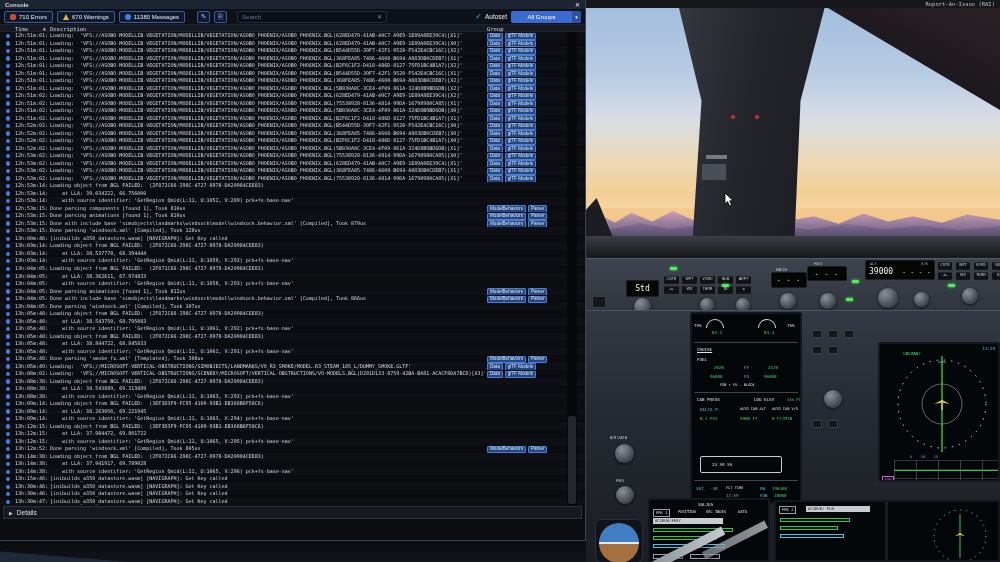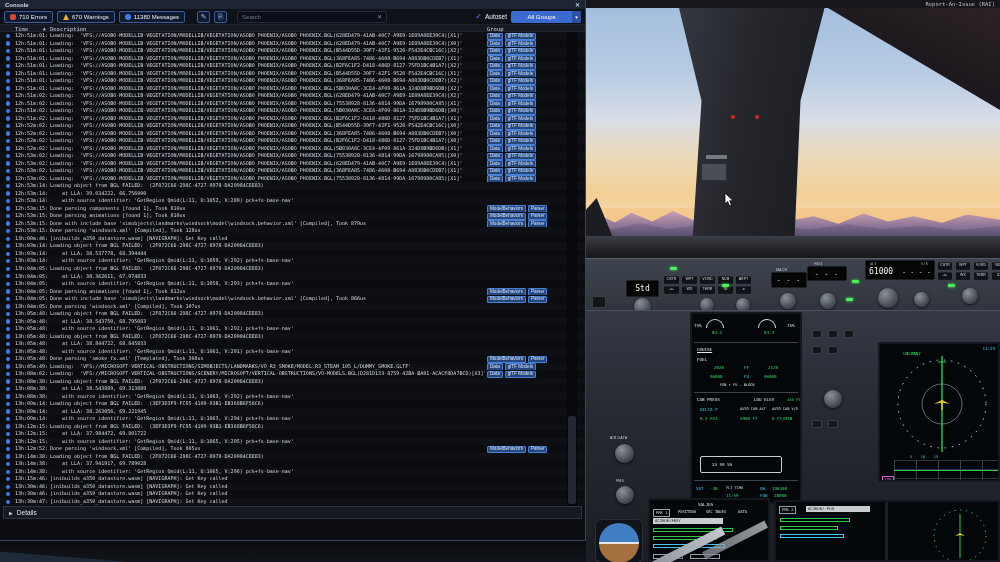--- a/index.html
+++ b/index.html
@@ -196,21 +196,21 @@
 
     <span class="plabel" style="left:814px; top:262px;">HDG</span>
     <div class="fdisp" style="left:808px; top:267px; width:38px; height:13px; font-size:6.5px; letter-spacing:1px;">
         <span>- - -</span>
       </div>
     <div class="knob" style="left:820px; top:293px; width:16px; height:16px;"></div>
 
     <div class="fdisp" style="left:866px; top:261px; width:68px; height:18px; font-size:8px;">
       <span class="plabel" style="left:4px; top:1px;">ALT</span>
       <span class="plabel" style="right:6px; top:1px; left:auto;">V/S</span>
-      <span style="position:absolute; left:3px; top:6px;">61000</span>
+      <span style="position:absolute; left:3px; top:6px;">39000</span>
       <span style="position:absolute; right:3px; top:7px; font-size:6px; letter-spacing:0.5px;">- - - -</span>
     </div>
     <div class="led" style="left:852px; top:280px;"></div>
     <div class="led" style="left:846px; top:298px;"></div>
     <div class="knob" style="left:878px; top:288px; width:20px; height:20px;"></div>
     <div class="knob" style="left:914px; top:292px; width:15px; height:15px;"></div>
 
     <div id="efis2a">
 
     <div class="ebtn" style="width: 14px; left: 938px; top: 262px;">CSTR</div>

